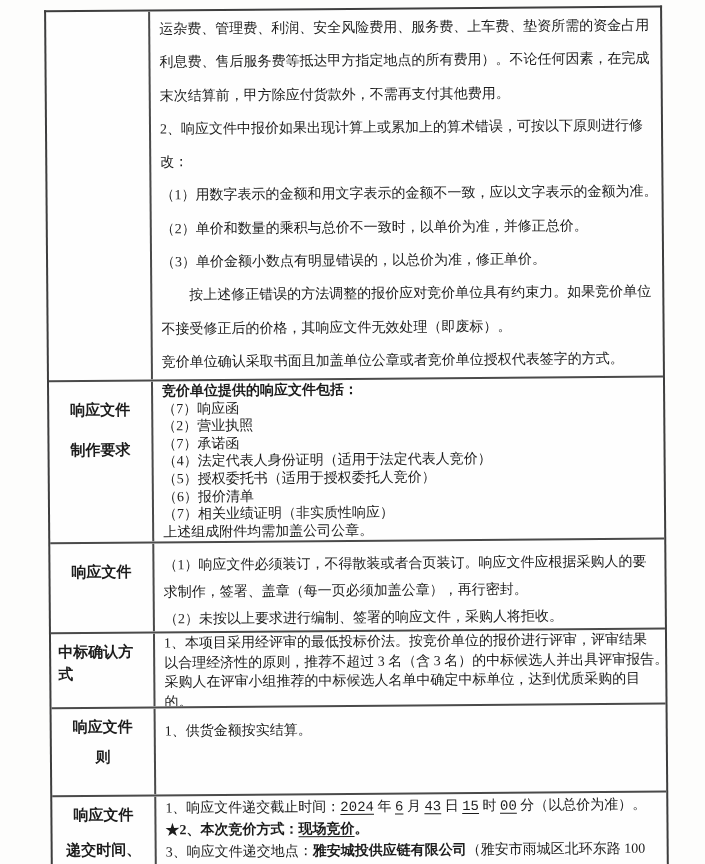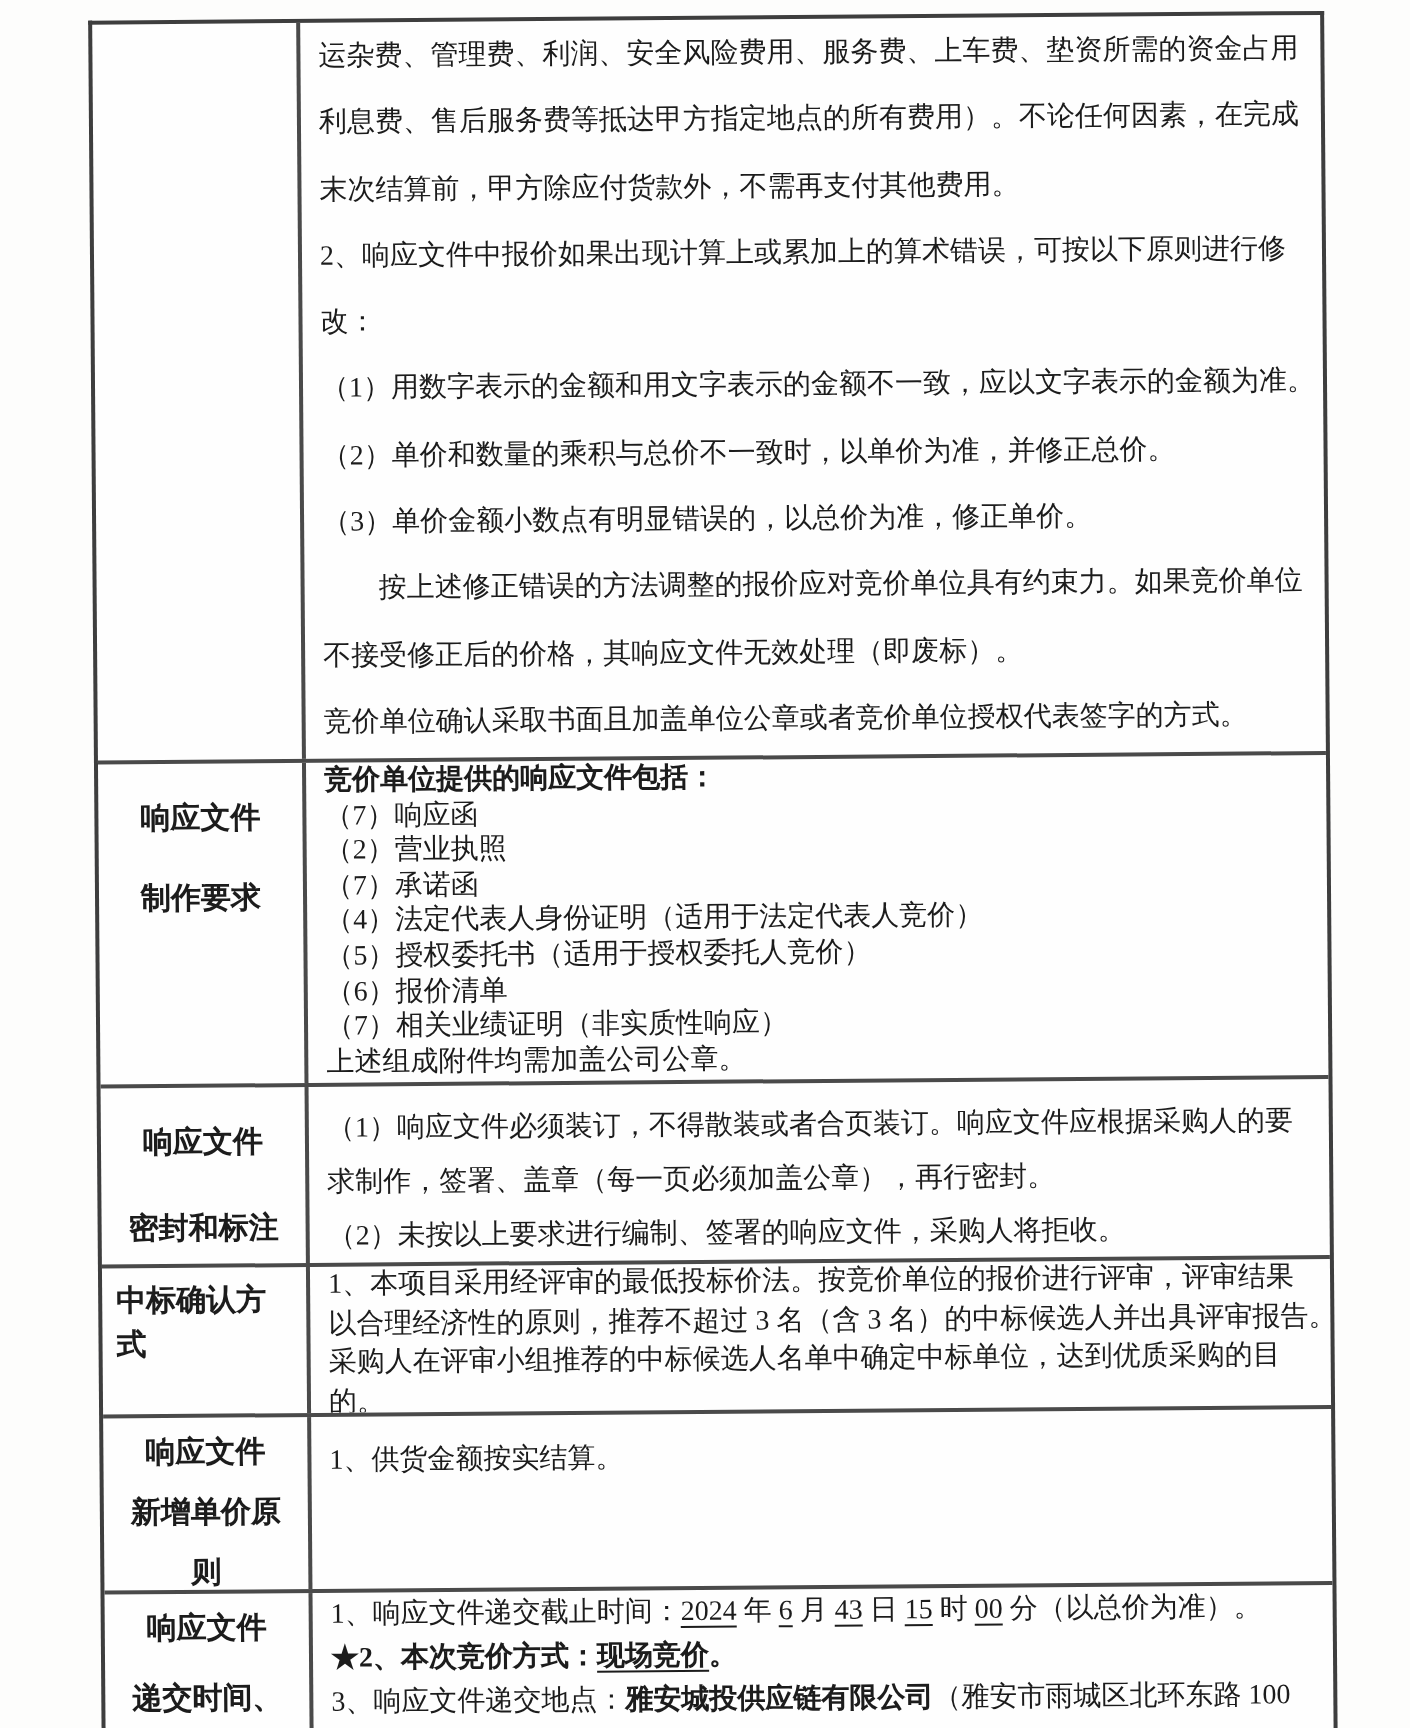--- a/index.html
+++ b/index.html
@@ -48,40 +48,40 @@
 
   .cell-content {
     flex: 1 1 auto;
     overflow: hidden;
     font-size: 14px;
   }
 
   .line, .lab-line { white-space: nowrap; overflow: hidden; }
 
   .b { font-weight: bold; }
-  .u { text-decoration: underline; text-underline-offset: 3px; }
+  .u { text-decoration: underline; text-underline-offset: 3px; font-family: Liberation Mono, monospace; }
 
   
   .r0 { height: 370px; }
   .r0 .cell-content { padding: 1px 2px 0 9px; line-height: 33.3px; }
 
   
   .r1 { height: 162px; }
   .r1 .cell-content { padding: 1px 2px 0 9px; line-height: 17.6px; }
   .r1 .cell-label { padding-top: 8px; line-height: 40px; }
 
   
   .r2 { height: 90px; }
   .r2 .cell-content { padding: 8px 2px 0 9px; line-height: 27px; }
   .r2 .cell-label { padding-top: 7px; line-height: 43px; }
 
   
   .r3 { height: 75px; }
   .r3 .cell-content { padding: 0 2px 0 9px; line-height: 19.5px; }
-  .r3 .cell-label { padding-top: 7px; line-height: 22px; text-align: left; padding-left: 7px; font-family: Liberation Mono, monospace; }
+  .r3 .cell-label { padding-top: 7px; line-height: 22px; text-align: left; padding-left: 7px; }
 
   
   .r4 { height: 88px; }
   .r4 .cell-content { padding: 9px 2px 0 9px; line-height: 28px; }
   .r4 .cell-label { padding-top: 3px; line-height: 30px; }
 
   
   .r5 { height: 80px; }
   .r5 .cell-content { padding: 1px 2px 0 9px; line-height: 22px; }
   .r5 .cell-label { padding-top: 1px; line-height: 35px; }
@@ -120,21 +120,20 @@
           <div class="line"><span>（4）法定代表人身份证明（适用于法定代表人竞价）</span></div>
           <div class="line"><span>（5）授权委托书（适用于授权委托人竞价）</span></div>
           <div class="line"><span>（6）报价清单</span></div>
           <div class="line"><span>（7）相关业绩证明（非实质性响应）</span></div>
           <div class="line"><span>上述组成附件均需加盖公司公章。</span></div>
         </div>
       </div>
       <div class="row r2">
         <div class="cell cell-label">
           <div class="lab-line">响应文件</div>
-          <div class="lab-line">密封和标注</div>
         </div>
         <div class="cell cell-content">
           <div class="line"><span>（1）响应文件必须装订，不得散装或者合页装订。响应文件应根据采购人的要</span></div>
           <div class="line"><span>求制作，签署、盖章（每一页必须加盖公章），再行密封。</span></div>
           <div class="line"><span>（2）未按以上要求进行编制、签署的响应文件，采购人将拒收。</span></div>
         </div>
       </div>
       <div class="row r3">
         <div class="cell cell-label">
           <div class="lab-line">中标确认方</div>
@@ -143,21 +142,20 @@
         <div class="cell cell-content">
           <div class="line"><span>1、本项目采用经评审的最低投标价法。按竞价单位的报价进行评审，评审结果</span></div>
           <div class="line"><span>以合理经济性的原则，推荐不超过 3 名（含 3 名）的中标候选人并出具评审报告。</span></div>
           <div class="line"><span>采购人在评审小组推荐的中标候选人名单中确定中标单位，达到优质采购的目</span></div>
           <div class="line"><span>的。</span></div>
         </div>
       </div>
       <div class="row r4">
         <div class="cell cell-label">
           <div class="lab-line">响应文件</div>
-          <div class="lab-line">新增单价原</div>
           <div class="lab-line">则</div>
         </div>
         <div class="cell cell-content">
           <div class="line"><span>1、供货金额按实结算。</span></div>
         </div>
       </div>
       <div class="row r5">
         <div class="cell cell-label">
           <div class="lab-line">响应文件</div>
           <div class="lab-line">递交时间、</div>

